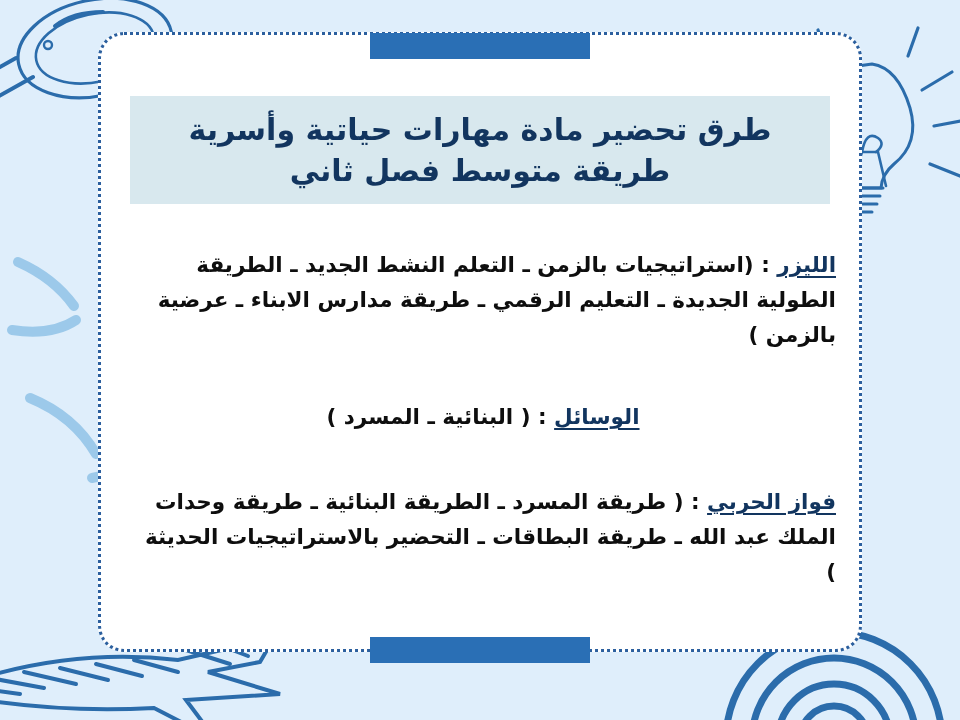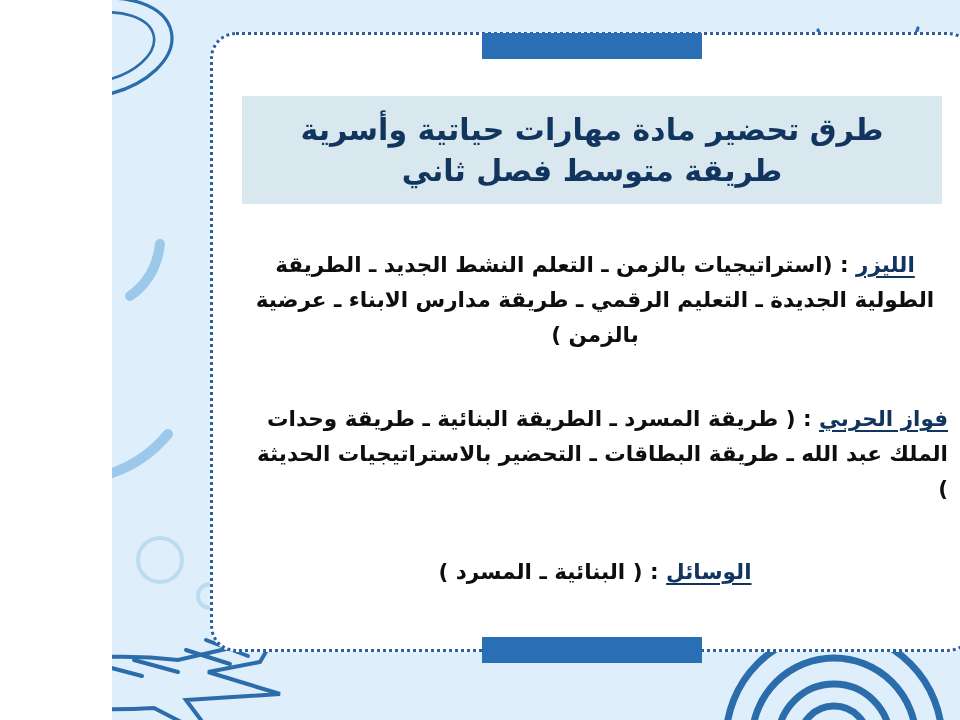--- a/index.html
+++ b/index.html
@@ -2,21 +2,21 @@
 <html lang="ar" dir="rtl"><head>
 <meta charset="utf-8">
 <style>
   html, body {
     margin: 0;
     padding: 0;
     background: #ffffff;
   }
   #slide {
     position: relative;
-    width: 848px;
+    width: 960px;
     height: 720px;
     overflow: hidden;
     background: #dfeefb;
     font-family: "DejaVu Sans", "Liberation Sans", sans-serif;
   }
   #bg-svg {
     position: absolute;
     inset: 0;
     width: 960px;
     height: 720px;
@@ -83,21 +83,21 @@
   }
   .para {
     color: #0e0e0e;
     font-size: 21.5px;
     font-weight: bold;
     line-height: 1.62;
     direction: rtl;
     text-align: right;
     margin: 0;
   }
-  .para.p1 { margin-top: 0px; text-align: center; }
+  .para.p1 { margin-top: 0px; }
   .para.p2 { margin-top: 50px; }
   .para.p3 { margin-top: 48px; text-align: center; }
   .label {
     color: #12355f;
     font-weight: bold;
     text-decoration: underline;
     text-underline-offset: 4px;
     text-decoration-thickness: 2px;
   }
   .sep { color: #0e0e0e; }
@@ -186,23 +186,23 @@
     <div class="title-line">طرق تحضير مادة مهارات حياتية وأسرية</div>
     <div class="title-line">طريقة متوسط فصل ثاني</div>
   </div>
 
   <div id="body-area">
 
     <p class="para p1">
       <span class="label">الليزر</span><span class="sep"> : </span><span>(استراتيجيات بالزمن ـ التعلم النشط الجديد ـ الطريقة الطولية الجديدة ـ التعليم الرقمي ـ طريقة مدارس الابناء ـ عرضية بالزمن )</span>
     </p>
 
+    <p class="para p3">
+      <span class="label">الوسائل</span><span class="sep"> : </span><span>( البنائية ـ المسرد )</span>
+    </p>
+
     <p class="para p2">
       <span class="label">فواز الحربي</span><span class="sep"> : </span><span>( طريقة المسرد ـ الطريقة البنائية ـ طريقة وحدات الملك عبد الله ـ طريقة البطاقات ـ التحضير بالاستراتيجيات الحديثة )</span>
     </p>
 
-    <p class="para p3">
-      <span class="label">الوسائل</span><span class="sep"> : </span><span>( البنائية ـ المسرد )</span>
-    </p>
-
   </div>
 
 </div>
 
 </body></html>

